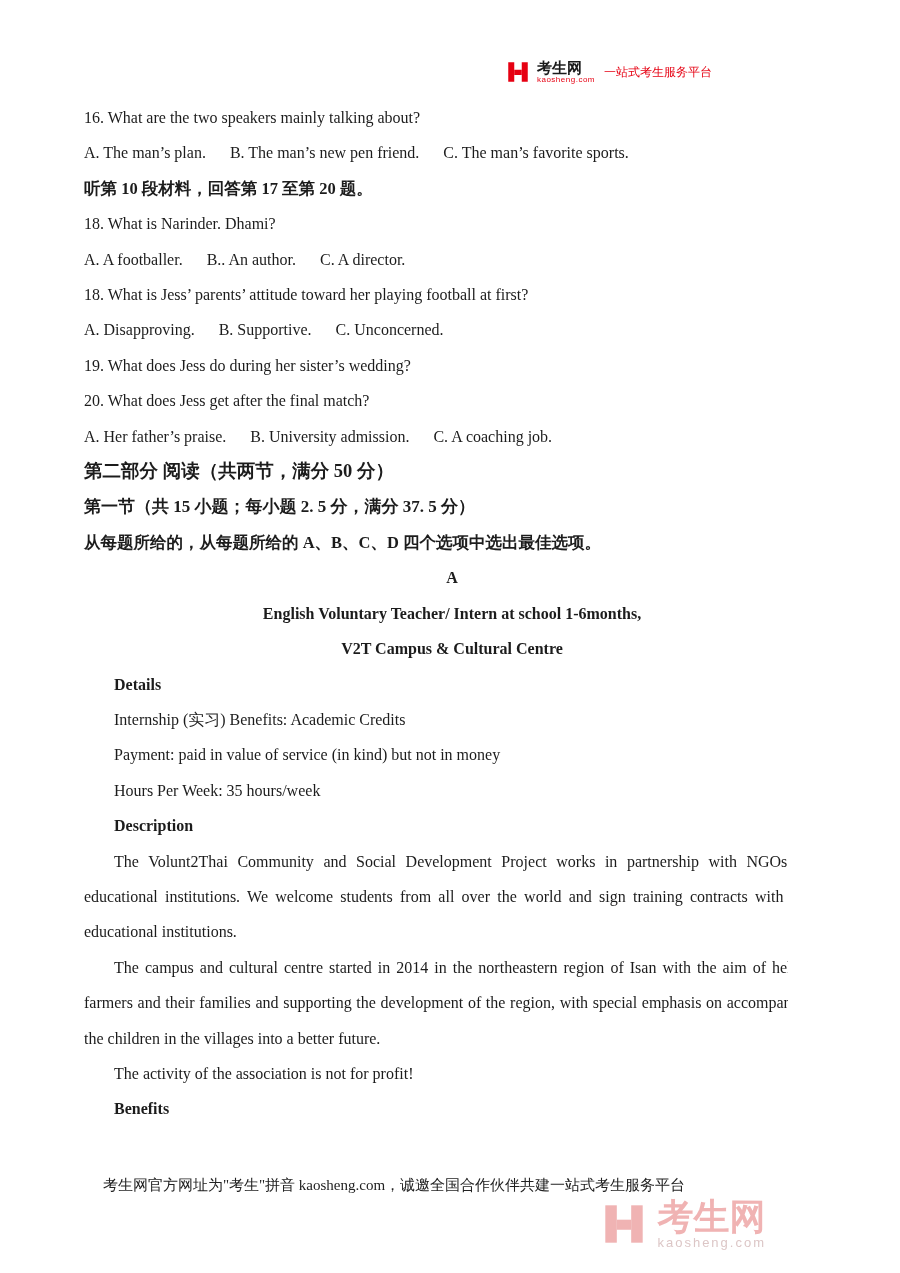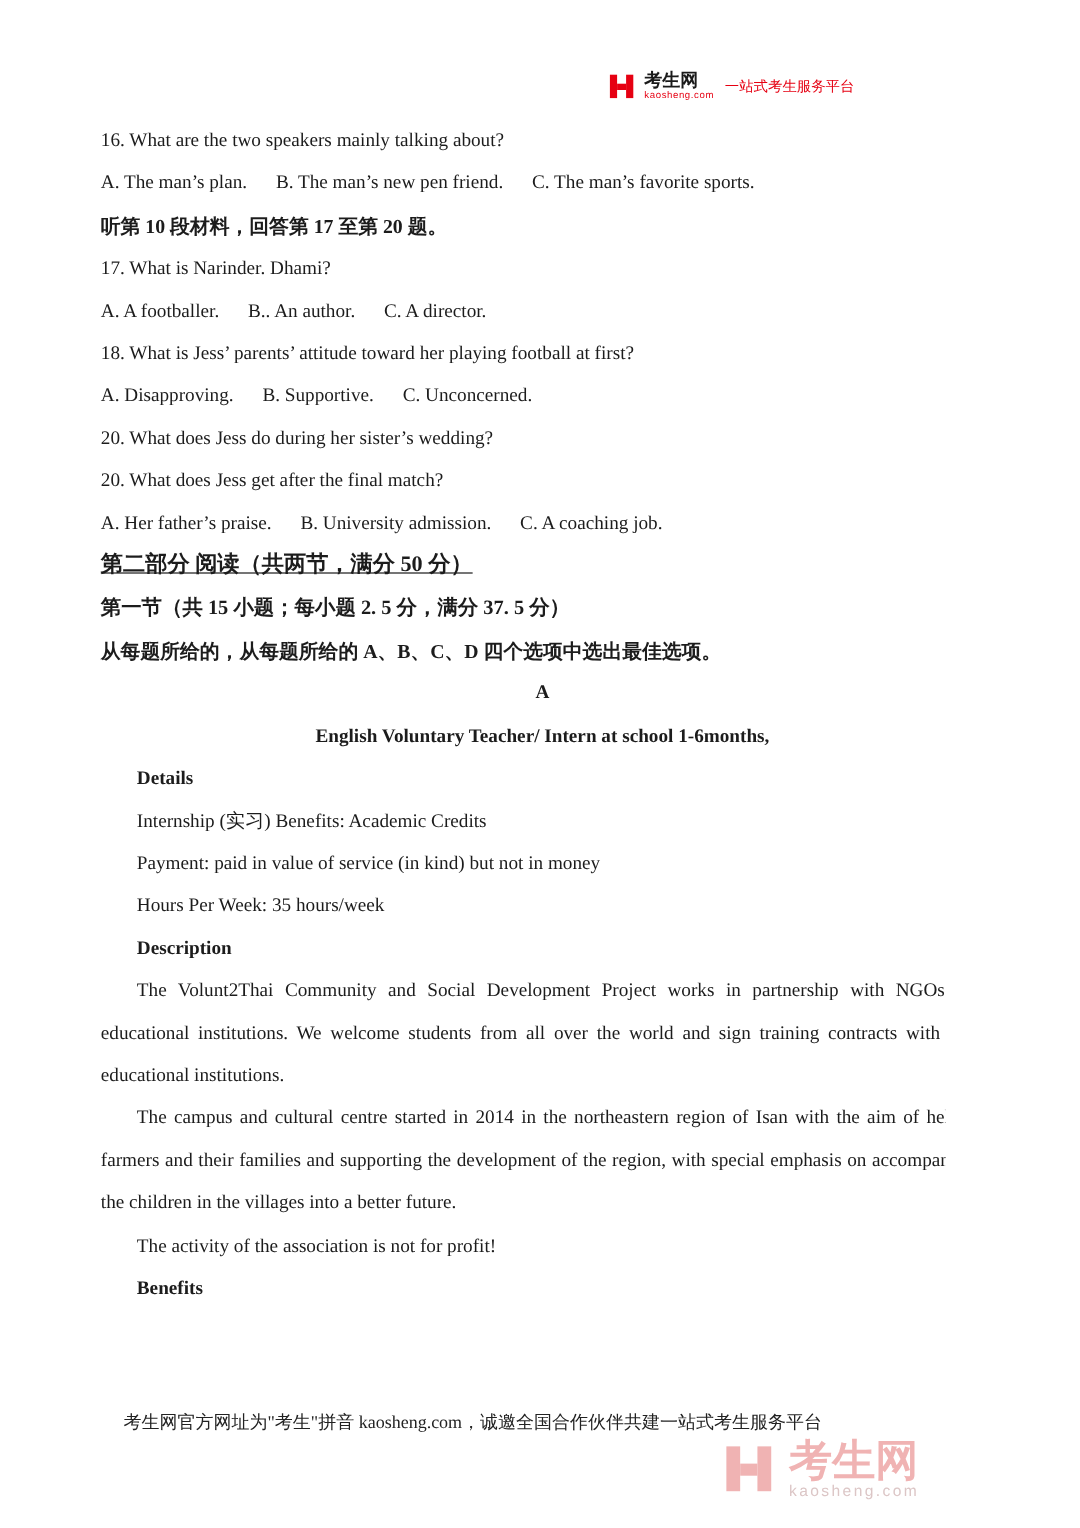--- a/index.html
+++ b/index.html
@@ -45,21 +45,21 @@
     top: 100px;
     width: 736px;
   }
   .line {
     margin: 0;
     font-size: 16px;
     line-height: 35.4px;
     white-space: pre-wrap;
   }
   .cn-bold { font-weight: 700; font-size: 16.5px; }
-  .part-heading { font-weight: 700; font-size: 18.5px; text-decoration: underline; }
+  .part-heading { font-weight: 700; font-size: 18.5px; }
   .section-heading { font-weight: 700; font-size: 17px; }
   .instruction { font-weight: 700; font-size: 16.5px; }
   .center { text-align: center; font-weight: 700; }
   .ind { padding-left: 30px; }
   .bold { font-weight: 700; }
   .para {
     margin: 0;
     font-size: 16px;
     line-height: 35.4px;
     text-align: justify;
@@ -117,37 +117,38 @@
     <span class="brand-tagline">一站式考生服务平台</span>
   </header>
 
   <main class="content">
 
     <p class="line">16. What are the two speakers mainly talking about?</p>
     <p class="line">A. The man’s plan.      B. The man’s new pen friend.      C. The man’s favorite sports.</p>
 
     <p class="line cn-bold">听第 10 段材料，回答第 17 至第 20 题。</p>
 
-    <p class="line">17. What is Narinder. Dhami?</p>
+    <p class="line">18. What is Narinder. Dhami?</p>
     <p class="line">A. A footballer.      B.. An author.      C. A director.</p>
 
     <p class="line">18. What is Jess’ parents’ attitude toward her playing football at first?</p>
     <p class="line">A. Disapproving.      B. Supportive.      C. Unconcerned.</p>
 
-    <p class="line">20. What does Jess do during her sister’s wedding?</p>
+    <p class="line">19. What does Jess do during her sister’s wedding?</p>
 
     <p class="line">20. What does Jess get after the final match?</p>
     <p class="line">A. Her father’s praise.      B. University admission.      C. A coaching job.</p>
 
     <p class="line part-heading">第二部分 阅读（共两节，满分 50 分）</p>
     <p class="line section-heading">第一节（共 15 小题；每小题 2. 5 分，满分 37. 5 分）</p>
     <p class="line instruction">从每题所给的，从每题所给的 A、B、C、D 四个选项中选出最佳选项。</p>
 
     <p class="line center">A</p>
     <p class="line center">English Voluntary Teacher/ Intern at school 1-6months,</p>
+    <p class="line center">V2T Campus &amp; Cultural Centre</p>
 
     <p class="line ind bold">Details</p>
     <p class="line ind">Internship (实习) Benefits: Academic Credits</p>
     <p class="line ind">Payment: paid in value of service (in kind) but not in money</p>
     <p class="line ind">Hours Per Week: 35 hours/week</p>
 
     <p class="line ind bold">Description</p>
     <p class="para">The Volunt2Thai Community and Social Development Project works in partnership with NGOs and educational institutions. We welcome students from all over the world and sign training contracts with their educational institutions.</p>
     <p class="para">The campus and cultural centre started in 2014 in the northeastern region of Isan with the aim of helping farmers and their families and supporting the development of the region, with special emphasis on accompanying the children in the villages into a better future.</p>
 

